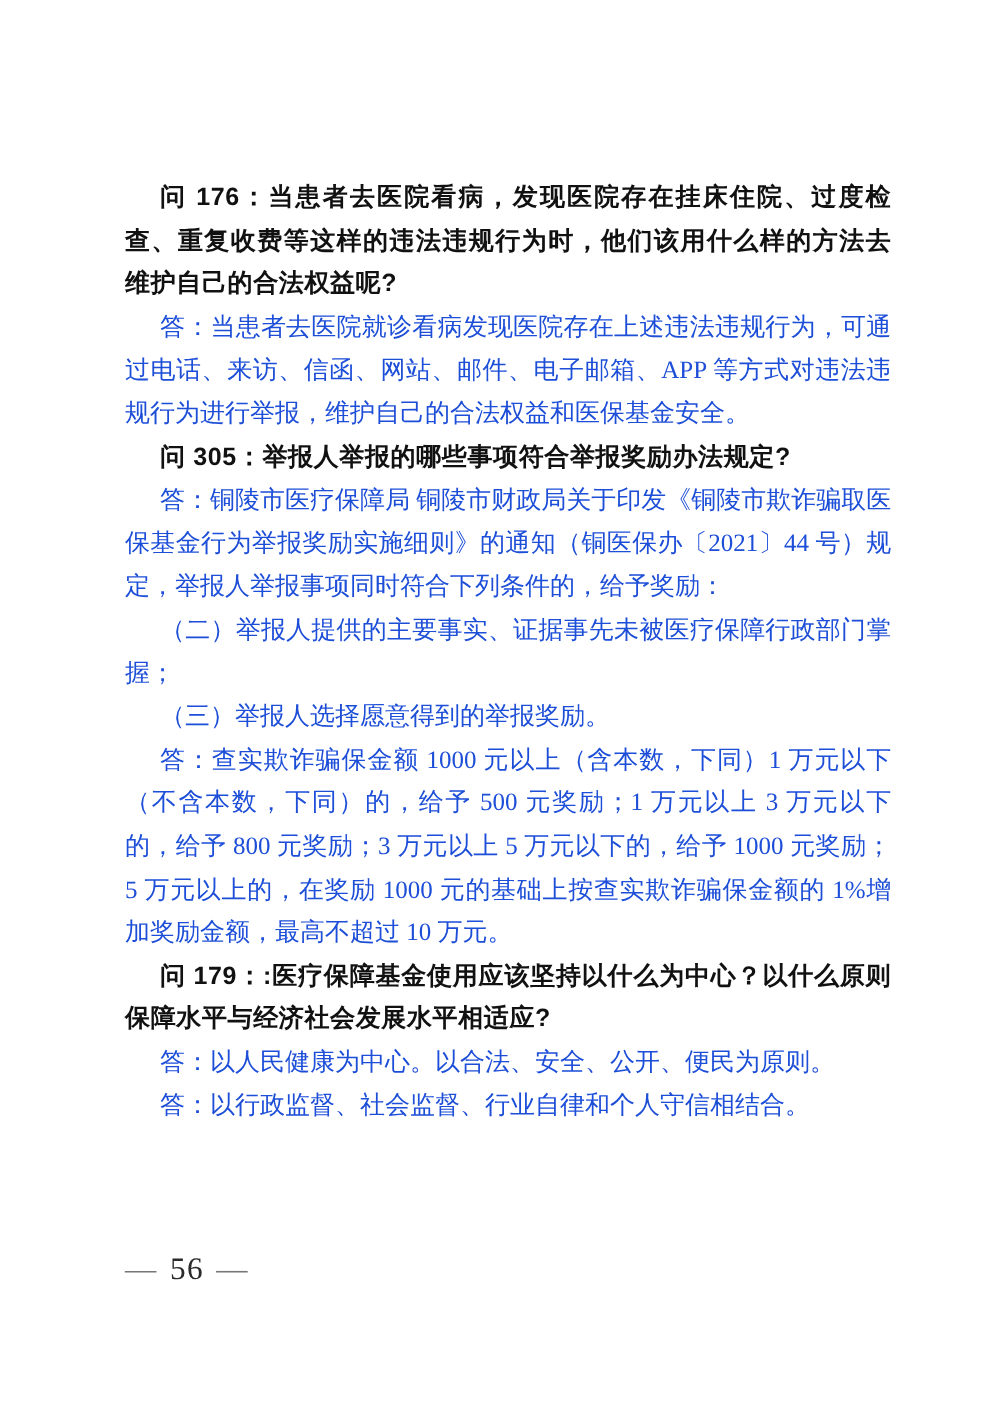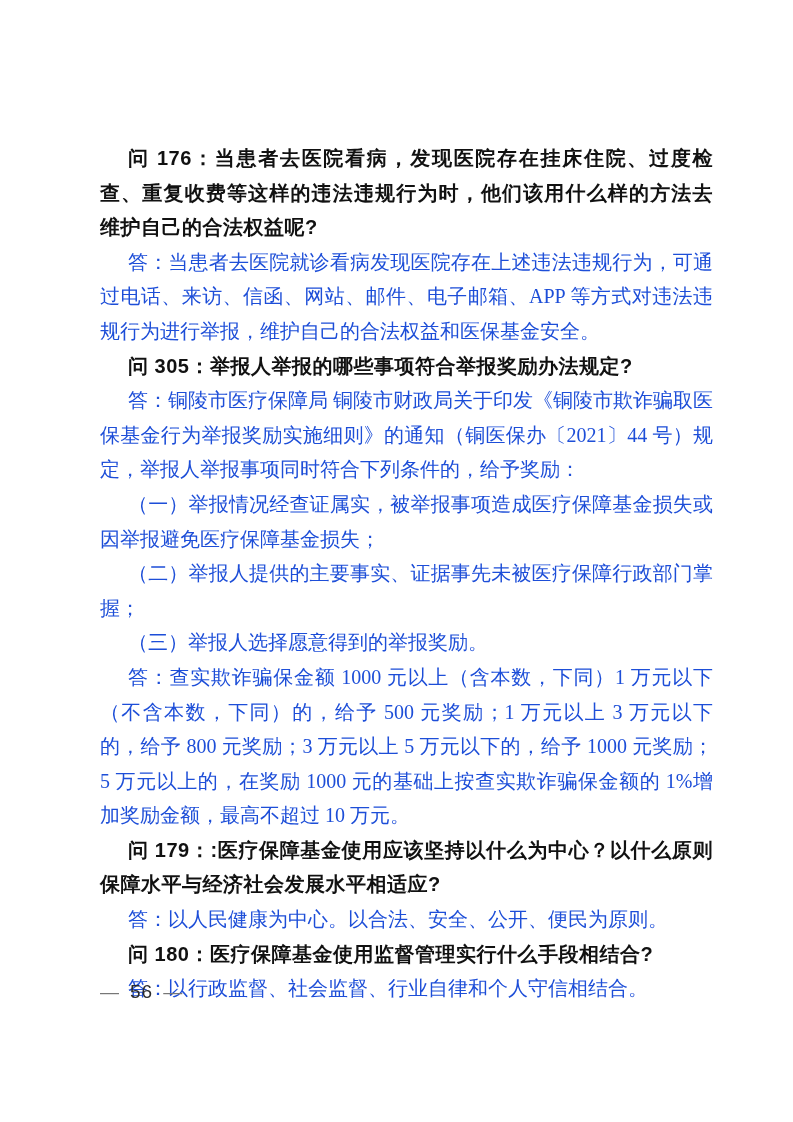--- a/index.html
+++ b/index.html
@@ -34,24 +34,24 @@
     font-weight: bold;
     color: #111111;
     letter-spacing: 0.5px;
   }
   p.a {
     font-family: "Liberation Serif", "DejaVu Serif", serif;
     font-weight: normal;
   }
   .footer {
     position: absolute;
-    top: 980px;
+    top: 1004px;
     left: 100px;
-    font-family: Liberation Sans, sans-serif;
-    font-size: 19px;
+    font-family: Liberation Serif, serif;
+    font-size: 25px;
     line-height: 24px;
     color: #333333;
     letter-spacing: 1px;
     white-space: pre;
   }
   .footer .dash {
     color: #777777;
   }
   .footer .num {
     color: #2b2b2b;
@@ -60,24 +60,22 @@
 </style>
 </head>
 <body>
 
 <div class="page">
   <div class="content">
     <p class="q">问 176：当患者去医院看病，发现医院存在挂床住院、过度检查、重复收费等这样的违法违规行为时，他们该用什么样的方法去维护自己的合法权益呢?</p>
     <p class="a">答：当患者去医院就诊看病发现医院存在上述违法违规行为，可通过电话、来访、信函、网站、邮件、电子邮箱、APP 等方式对违法违规行为进行举报，维护自己的合法权益和医保基金安全。</p>
     <p class="q">问 305：举报人举报的哪些事项符合举报奖励办法规定?</p>
     <p class="a">答：铜陵市医疗保障局 铜陵市财政局关于印发《铜陵市欺诈骗取医保基金行为举报奖励实施细则》的通知（铜医保办〔2021〕44 号）规定，举报人举报事项同时符合下列条件的，给予奖励：</p>
-    <p class="a">（一）举报情况经查证属实，被举报事项造成医疗保障基金损失或因举报避免医疗保障基金损失；</p>
     <p class="a">（二）举报人提供的主要事实、证据事先未被医疗保障行政部门掌握；</p>
     <p class="a">（三）举报人选择愿意得到的举报奖励。</p>
     <p class="a">答：查实欺诈骗保金额 1000 元以上（含本数，下同）1 万元以下（不含本数，下同）的，给予 500 元奖励；1 万元以上 3 万元以下的，给予 800 元奖励；3 万元以上 5 万元以下的，给予 1000 元奖励；5 万元以上的，在奖励 1000 元的基础上按查实欺诈骗保金额的 1%增加奖励金额，最高不超过 10 万元。</p>
     <p class="q">问 179：:医疗保障基金使用应该坚持以什么为中心？以什么原则保障水平与经济社会发展水平相适应?</p>
     <p class="a">答：以人民健康为中心。以合法、安全、公开、便民为原则。</p>
-    <p class="q">问 180：医疗保障基金使用监督管理实行什么手段相结合?</p>
     <p class="a">答：以行政监督、社会监督、行业自律和个人守信相结合。</p>
   </div>
 
   <div class="footer"><span class="dash">—</span><span class="num">56</span><span class="dash">—</span></div>
 </div>
 
 </body></html>

